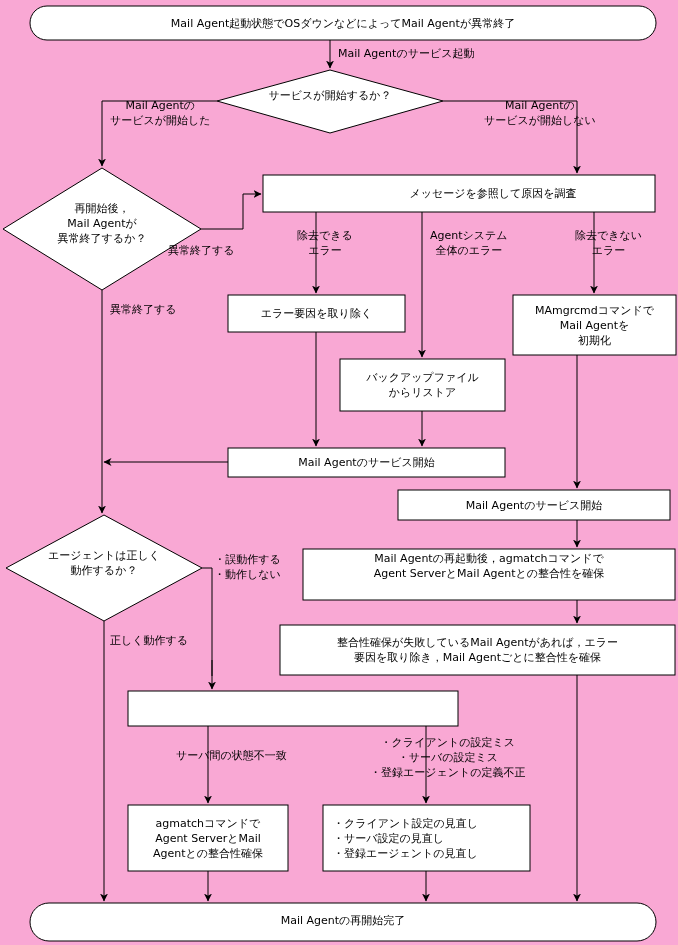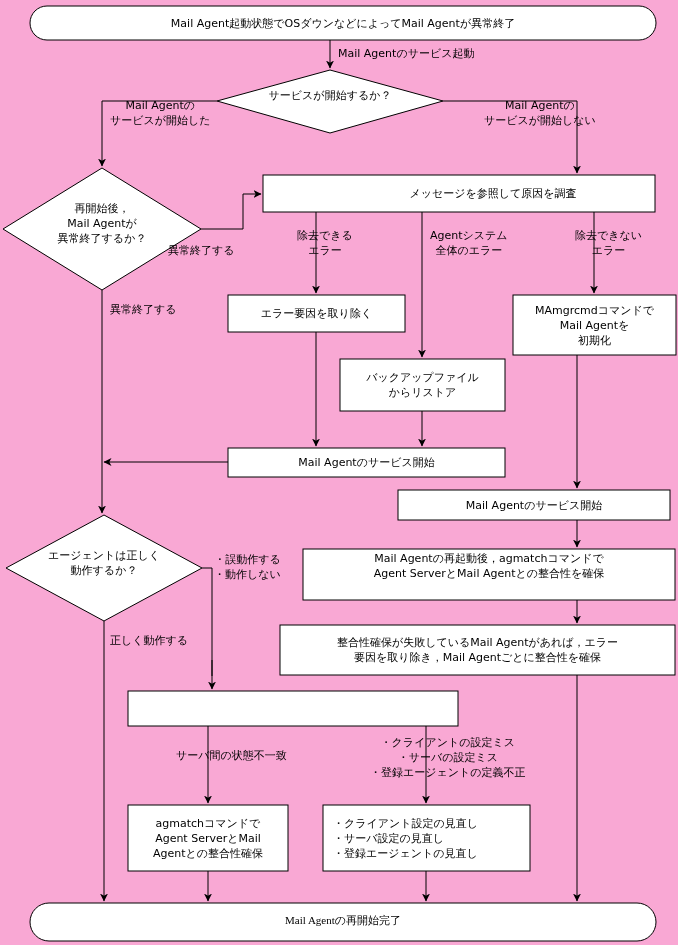--- a/index.html
+++ b/index.html
@@ -191,21 +191,21 @@
 
 
   <div class="node-text" style="left:128px; top:805px; width:160px; height:66px;">agmatchコマンドで
 Agent ServerとMail
 Agentとの整合性確保</div>
 
   <div class="node-text left" style="left:333px; top:805px; width:195px; height:66px;">・クライアント設定の見直し
 ・サーバ設定の見直し
 ・登録エージェントの見直し</div>
 
-  <div class="node-text" style="left:40px; top:903px; width:606px; height:35px;font-family:Liberation Serif, serif;">Mail Agentの再開始完了</div>
+  <div class="node-text" style="left:40px; top:903px; width:606px; height:35px;">Mail Agentの再開始完了</div>
 
   <div class="edge-label" style="left:338px; top:46px;">Mail Agentのサービス起動</div>
 
   <div class="edge-label" style="left:110px; top:98px;">Mail Agentの
 サービスが開始した</div>
 
   <div class="edge-label" style="left:484px; top:98px;">Mail Agentの
 サービスが開始しない</div>
 
   <div class="edge-label" style="left:168px; top:243px;">異常終了する</div>

